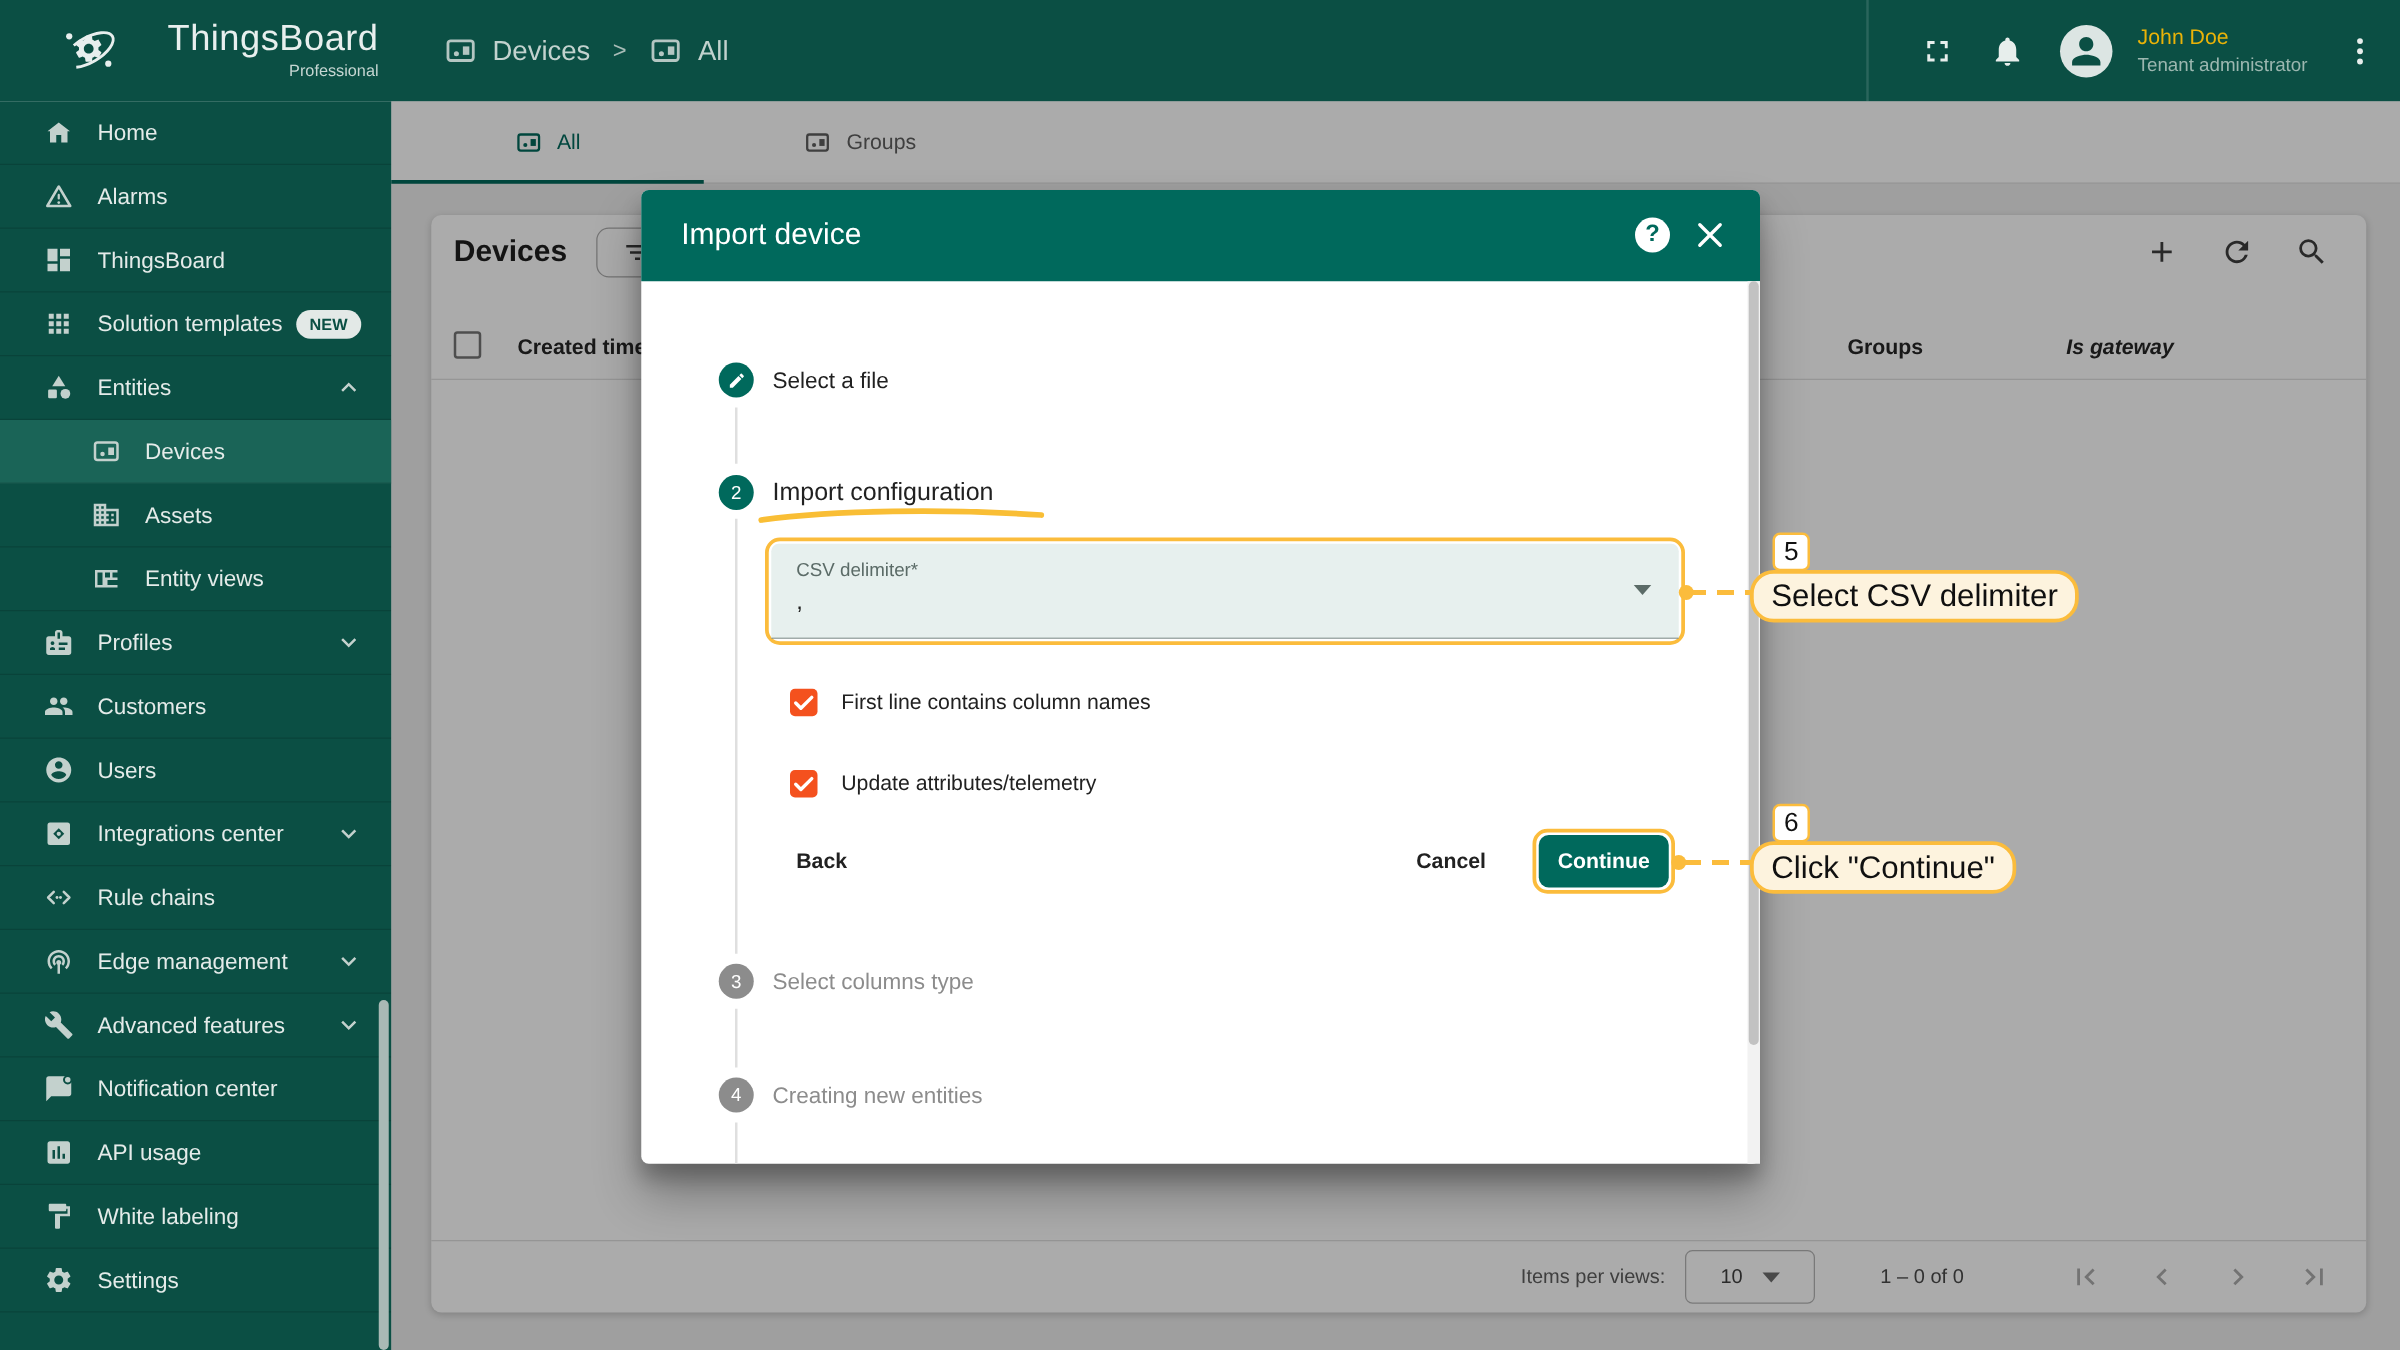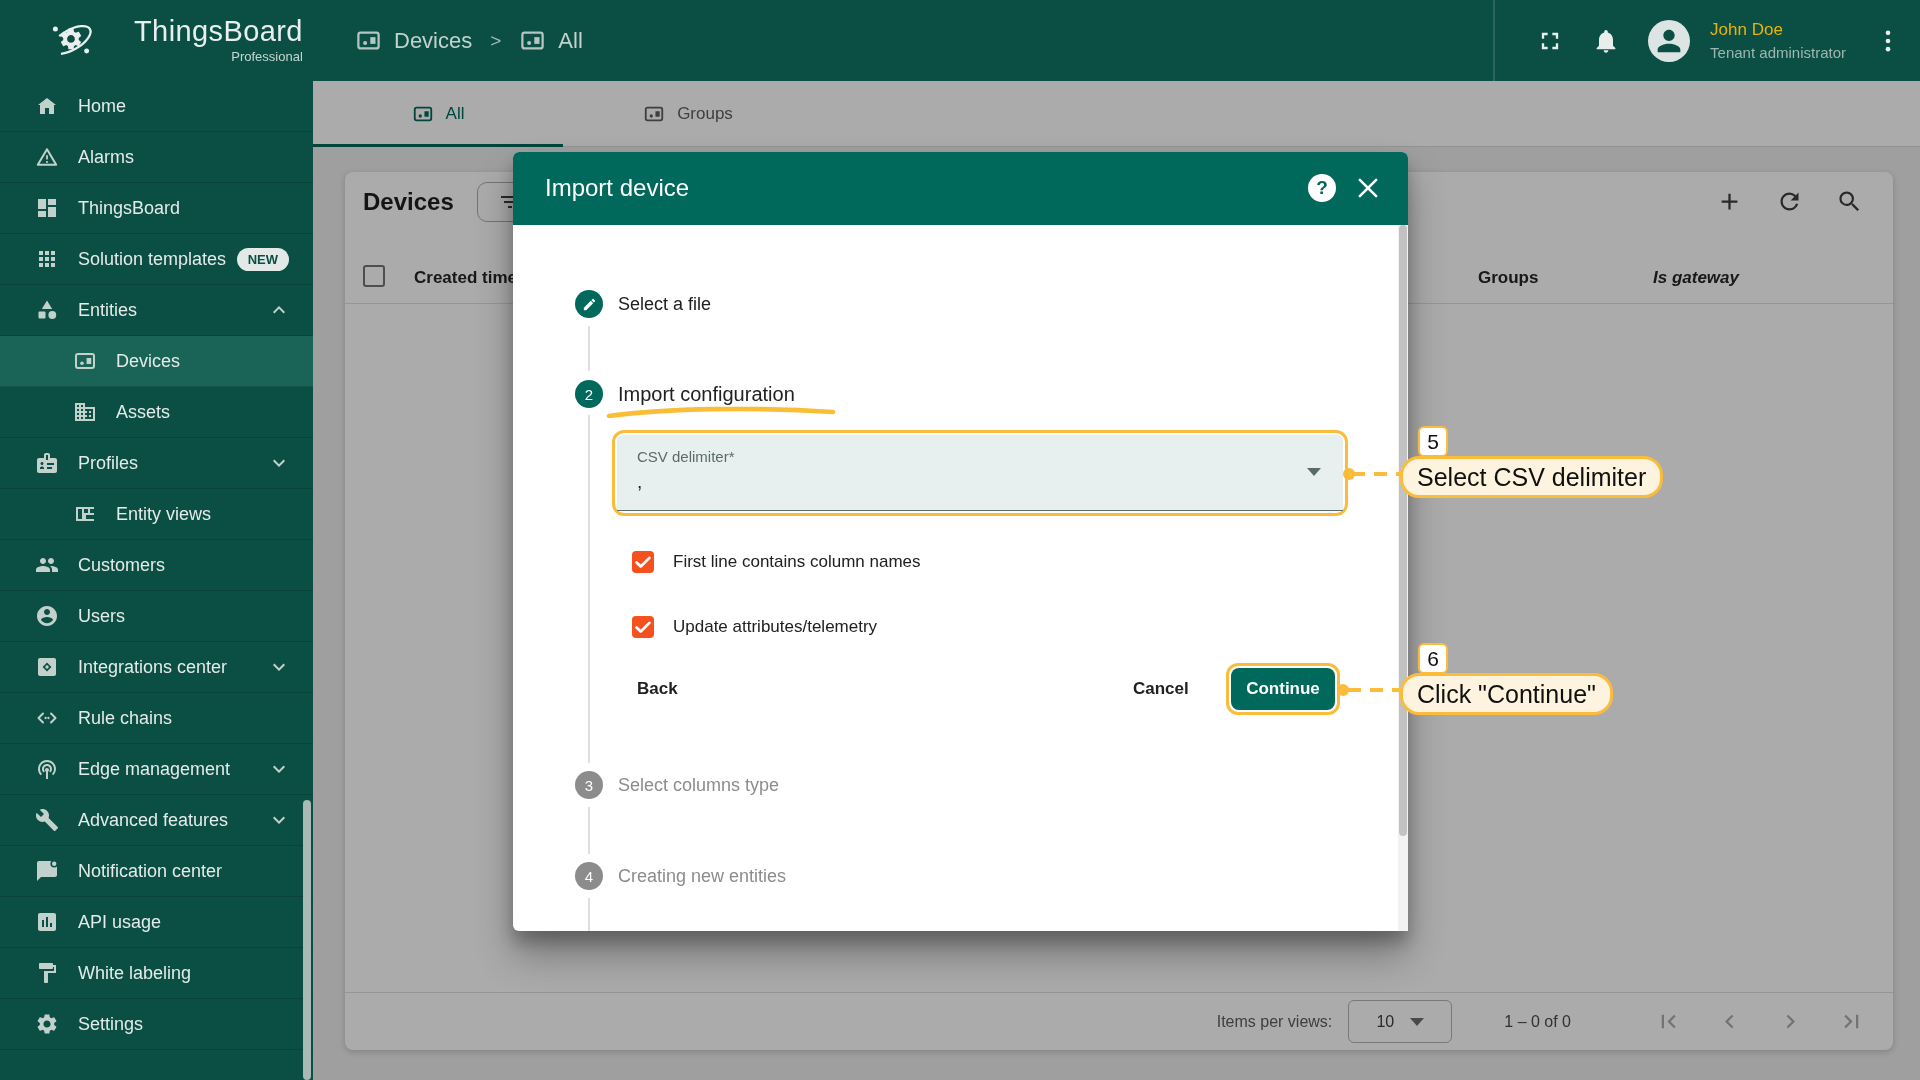--- a/index.html
+++ b/index.html
@@ -259,40 +259,40 @@
           <span class="sb-label">Devices</span>
         </div>
         <div class="sb-item sub">
           <span class="sb-icon ic">
             <svg viewBox="0 0 24 24" fill="currentColor">
               <path d="M12 7V3H2v18h20V7H12zM6 19H4v-2h2v2zm0-4H4v-2h2v2zm0-4H4V9h2v2zm0-4H4V5h2v2zm4 12H8v-2h2v2zm0-4H8v-2h2v2zm0-4H8V9h2v2zm0-4H8V5h2v2zm10 12h-8v-2h2v-2h-2v-2h2v-2h-2V9h8v10zm-2-8h-2v2h2v-2zm0 4h-2v2h2v-2z"></path>
             </svg>
           </span>
           <span class="sb-label">Assets</span>
         </div>
+        <div class="sb-item sub">
+          <span class="sb-icon ic">
+            <svg viewBox="0 0 24 24" fill="currentColor">
+              <path d="M21 5H3v14h18V5zm-12 12H5V7h4v10zm6-6h-4V7h4v4zm6 6h-8v-4h8v4zm0-6h-4V7h4v4z"></path>
+            </svg>
+          </span>
+          <span class="sb-label">Entity views</span>
+        </div>
         <div class="sb-item">
           <span class="sb-icon ic">
             <svg viewBox="0 0 24 24" fill="currentColor">
               <path d="M20 7h-5V4c0-1.1-.9-2-2-2h-2c-1.1 0-2 .9-2 2v3H4c-1.1 0-2 .9-2 2v11c0 1.1.9 2 2 2h16c1.1 0 2-.9 2-2V9c0-1.1-.9-2-2-2zm-9-3h2v5h-2V4zM9 18H5v-1.15c0-.64 1.34-1.35 2-1.35s2 .71 2 1.35V18zm-2-4c-.83 0-1.5-.67-1.5-1.5S6.17 11 7 11s1.5.67 1.5 1.5S7.83 14 7 14zm10 4h-5v-2h5v2zm2-4h-7v-2h7v2z"></path>
             </svg>
           </span>
           <span class="sb-label">Profiles</span>
           <span class="sb-chevron ic">
             <svg viewBox="0 0 24 24" fill="currentColor">
               <path d="M7.41 8.59 12 13.17l4.59-4.58L18 10l-6 6-6-6z"></path>
             </svg>
           </span>
-        </div>
-        <div class="sb-item sub">
-          <span class="sb-icon ic">
-            <svg viewBox="0 0 24 24" fill="currentColor">
-              <path d="M21 5H3v14h18V5zm-12 12H5V7h4v10zm6-6h-4V7h4v4zm6 6h-8v-4h8v4zm0-6h-4V7h4v4z"></path>
-            </svg>
-          </span>
-          <span class="sb-label">Entity views</span>
         </div>
         <div class="sb-item">
           <span class="sb-icon ic">
             <svg viewBox="0 0 24 24" fill="currentColor">
               <path d="M16 11c1.66 0 2.99-1.34 2.99-3S17.66 5 16 5s-3 1.34-3 3 1.34 3 3 3zm-8 0c1.66 0 2.99-1.34 2.99-3S9.66 5 8 5 5 6.34 5 8s1.34 3 3 3zm0 2c-2.33 0-7 1.17-7 3.5V19h14v-2.5C15 14.17 10.33 13 8 13zm8 0c-.29 0-.62.02-.97.05 1.16.84 1.97 1.97 1.97 3.45V19h6v-2.5c0-2.33-4.67-3.5-7-3.5z"></path>
             </svg>
           </span>
           <span class="sb-label">Customers</span>
         </div>
         <div class="sb-item">

